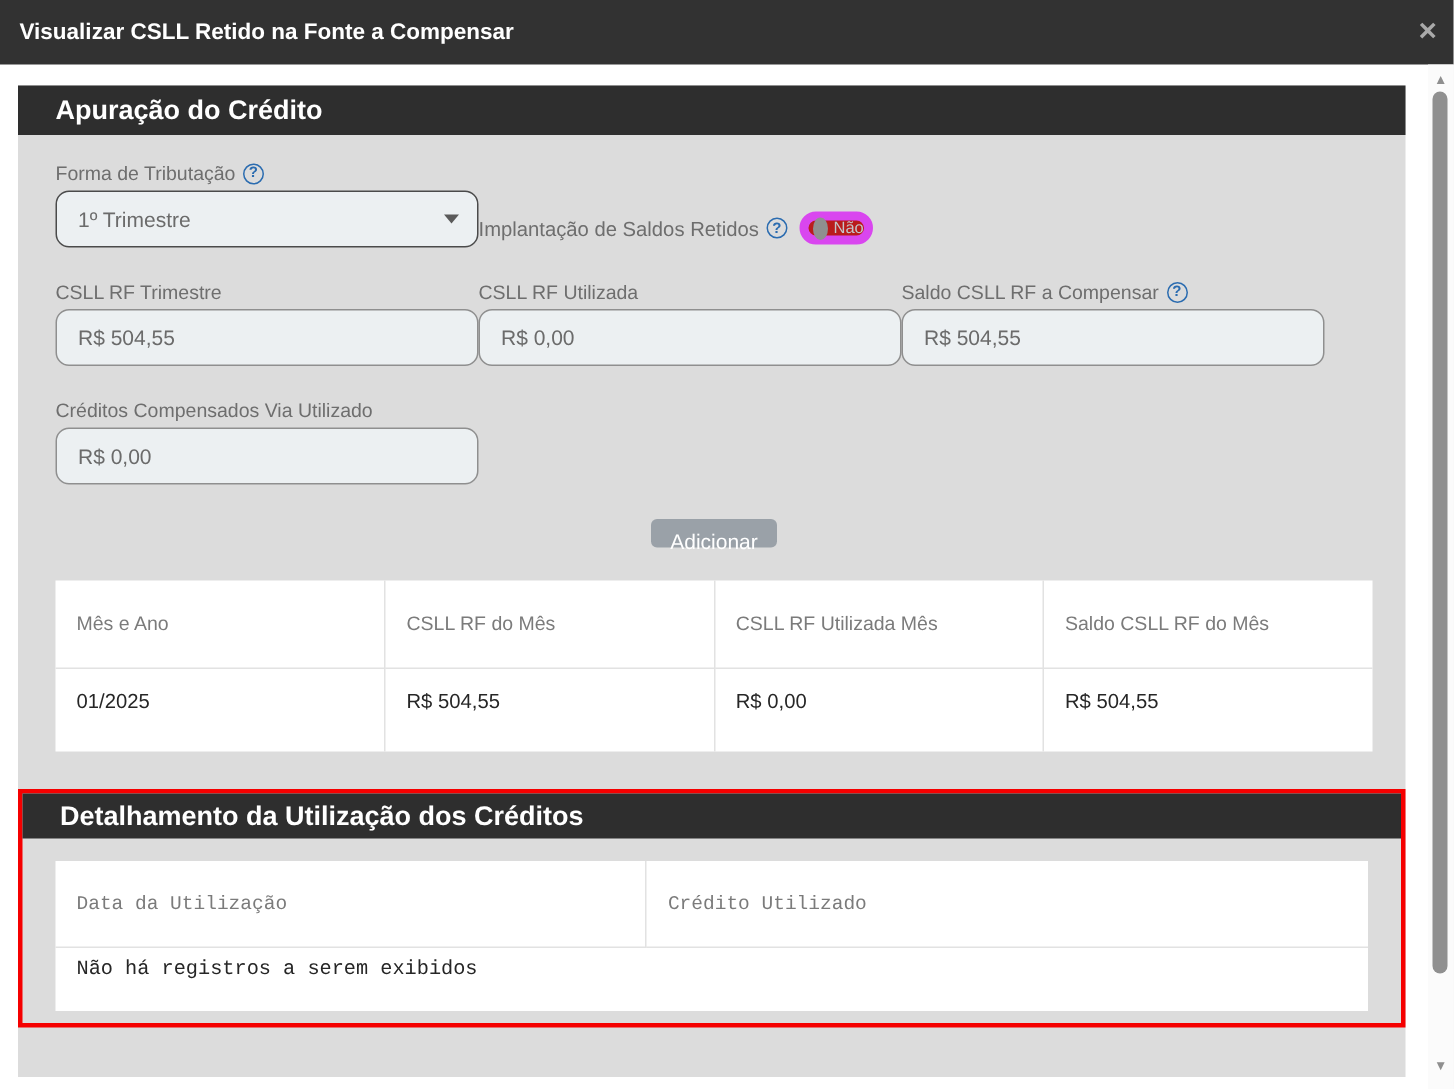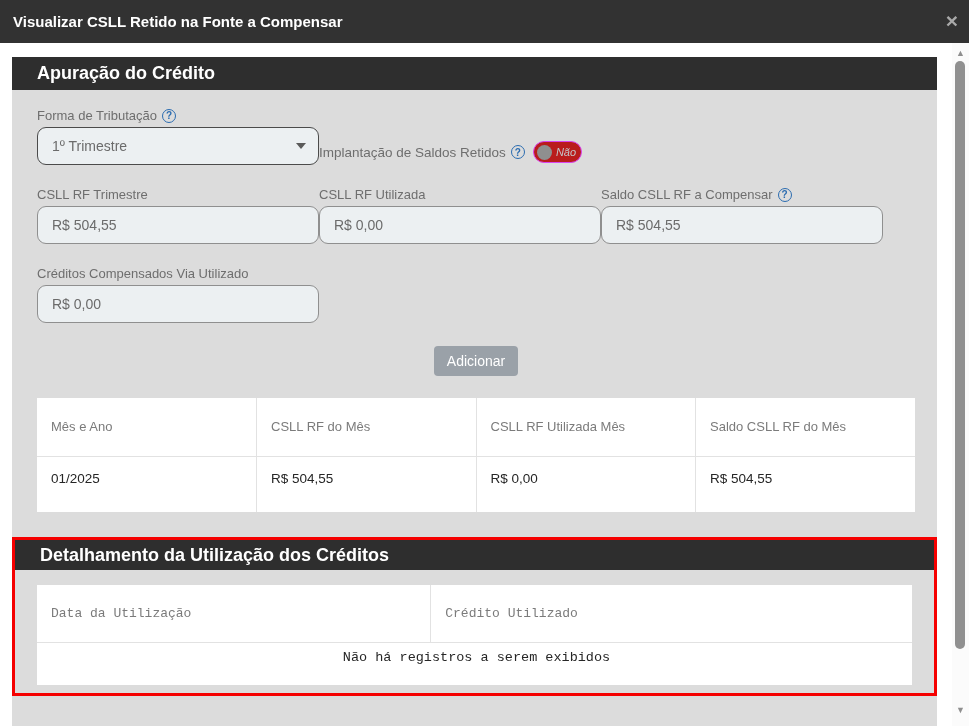--- a/index.html
+++ b/index.html
@@ -36,48 +36,48 @@
     border:1px solid #8f8f8f; border-radius:9px; display:flex; align-items:center;
     padding:0 12px 0 14px; font-size:14px; color:#6b6b6b; }
   .select-box { border:1px solid #4b4b4b; justify-content:space-between; cursor:pointer; }
   .caret-down { width:0; height:0; border-left:5px solid transparent;
     border-right:5px solid transparent; border-top:6px solid #5a5a5a; }
 
   
   .toggle-field { display:flex; align-items:center; gap:5px; margin-top:33px; }
   .toggle-label-text { font-size:13.5px; color:#6e6e6e; }
   .toggle-pill { display:inline-flex; align-items:center; width:49px; height:22px;
-    border:1px solid #d946ef; border-radius:11px; background:#b91c1c;
-    padding-left:3px; gap:4px; margin-left:3px;font-style:italic; }
+    border:6px solid #d946ef; border-radius:11px; background:#b91c1c;
+    padding-left:3px; gap:4px; margin-left:3px; }
   .toggle-knob { width:15px; height:15px; border-radius:50%; background:#8f8f8f; }
   .toggle-state { font-size:11px; color:#c3c6c9; }
 
   
   .add-btn-row { display:flex; justify-content:center; margin:23px 0 0 0; }
   .add-btn { background:#9aa1a8; color:#fff; border:none; border-radius:4px;
-    font-size:14px; padding:7px 13px; height:30px;
+    font-size:14px; padding:7px 13px; height:19px;
     font-family:"Liberation Sans", sans-serif; cursor:default; }
 
   
   .data-table { width:100%; border-collapse:collapse; background:#fff;
     margin-top:22px; table-layout:fixed; }
   .data-table th { font-size:13px; font-weight:normal; color:#7b7b7b;
     text-align:left; height:58px; padding:0 10px 0 14px;
     border-right:1px solid #e2e2e2; border-bottom:1px solid #e2e2e2; }
   .data-table th:last-child, .data-table td:last-child { border-right:none; }
   .data-table td { font-size:13.5px; color:#262626; height:56px;
     padding:0 10px 12px 14px; border-right:1px solid #e2e2e2; }
 
   
   .red-box { border:3px solid #f50000; margin-top:25px; }
   .red-box .section-bar { height:30px; line-height:30px; }
   .detail-area { padding:15px 22px 8px 22px;font-family:Liberation Mono, monospace; }
   .detail-table { margin-top:0; }
   .detail-table th { height:57px; }
-  .detail-table td { height:43px; border-right:none;text-align:center; }
+  .detail-table td { height:43px; border-right:none; }
   .col-narrow { width:45%; }
 
   
   .scrollbar { position:absolute; top:43px; right:0; width:17px; height:683px;
     background:#fbfbfb; z-index:6; }
   .sb-arrow { position:absolute; left:0; width:17px; text-align:center;
     color:#8f8f8f; font-size:9px; line-height:12px; cursor:pointer; }
   .sb-arrow.up { top:4px; }
   .sb-arrow.down { bottom:10px; }
   .sb-thumb { position:absolute; left:3px; top:18px; width:10px; height:588px;

